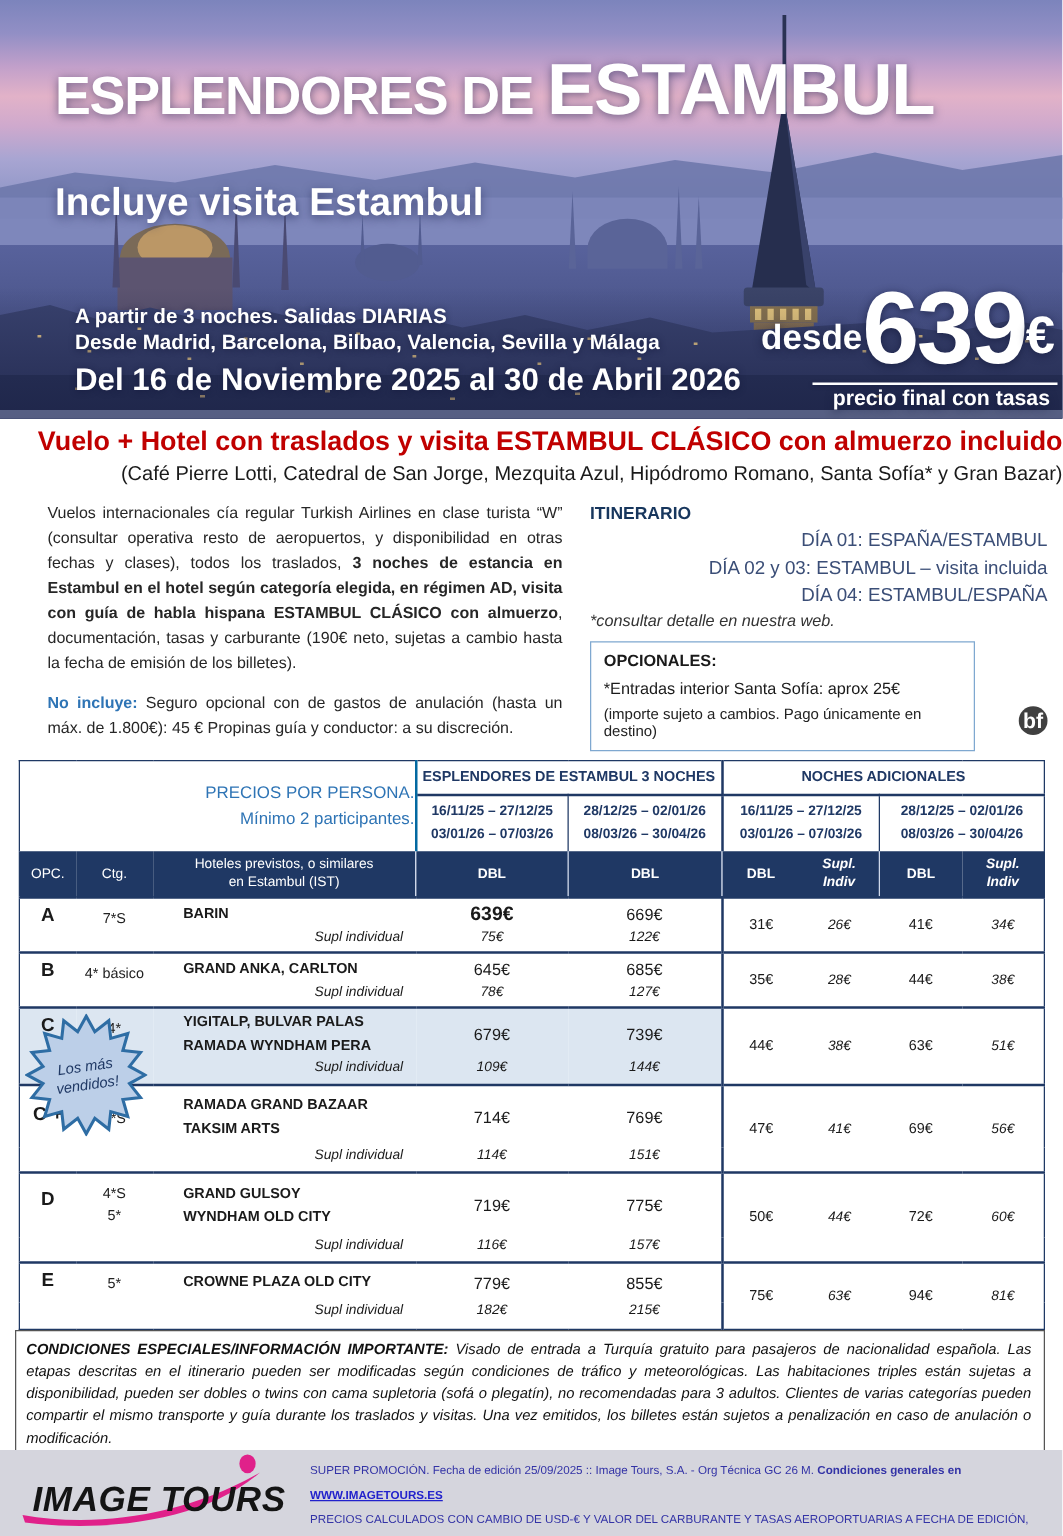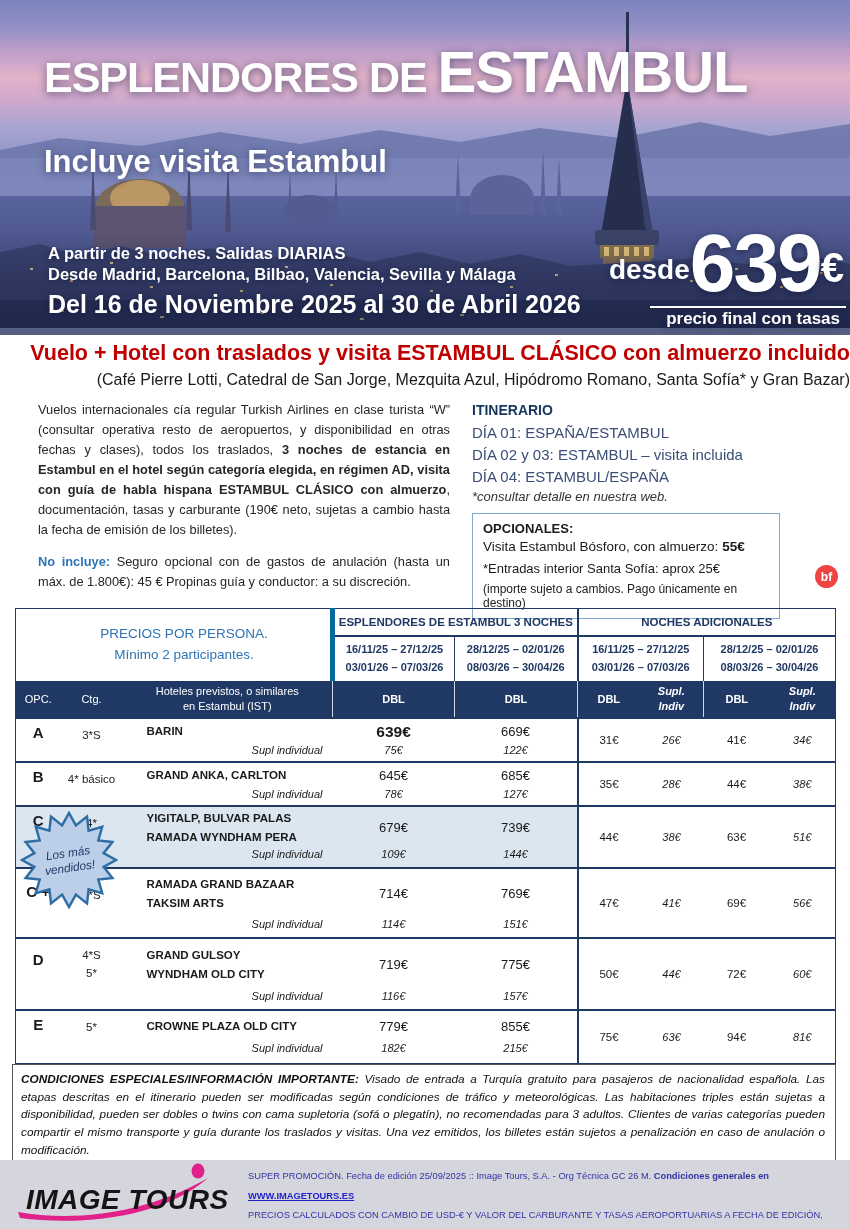--- a/index.html
+++ b/index.html
@@ -9,21 +9,21 @@
   }
   
   .hero{position:absolute;top:0;left:0;width:850px;height:335px;overflow:hidden;}
   .hero svg{position:absolute;top:0;left:0;}
   .hero-title{position:absolute;left:44px;top:38px;color:#fff;white-space:nowrap;
     text-shadow:0 2px 8px rgba(30,35,80,.6);}
   .hero-title .t-small{font-size:43px;font-weight:bold;letter-spacing:-1px;}
   .hero-title .t-big{font-size:58px;font-weight:bold;letter-spacing:-1px;}
   .hero-sub{position:absolute;left:44px;top:144px;color:#fff;font-size:31px;font-weight:bold;
     text-shadow:0 2px 8px rgba(30,35,80,.6);}
-  .hero-info{position:absolute;left:48px;top:243px;color:#fff;
+  .hero-info{position:absolute;left:60px;top:243px;color:#fff;
     text-shadow:0 1px 5px rgba(20,25,60,.75);line-height:1.28;}
   .hero-info .i1,.hero-info .i2{font-size:16.5px;font-weight:bold;}
   .hero-info .i3{font-size:25px;font-weight:bold;margin-top:3px;}
   .hero-price{position:absolute;right:6px;top:228px;width:300px;text-align:right;color:#fff;
     text-shadow:0 2px 7px rgba(20,25,60,.7);}
   .hero-price .row{display:flex;align-items:flex-end;justify-content:flex-end;}
   .hero-price .desde{font-size:28px;font-weight:bold;padding-bottom:12px;}
   .hero-price .amount{font-size:82px;font-weight:bold;line-height:.85;letter-spacing:-2px;}
   .hero-price .cur{font-size:42px;font-weight:bold;padding-bottom:6px;}
   .price-rule{position:absolute;right:4px;top:306px;width:196px;height:2px;background:#fff;
@@ -35,36 +35,36 @@
   .headline .h-sub{margin-top:5px;font-size:16px;color:#1a1a1a;}
   
   .cols{position:absolute;top:400px;left:38px;width:800px;}
   .col-left{position:absolute;left:0;top:0;width:412px;}
   .svc-head{color:#2E74B5;font-weight:bold;font-size:13.5px;margin:0 0 4px 0;}
   .svc-p{font-size:12.8px;line-height:1.56;text-align:justify;margin:0;color:#262626;}
   .svc-p2{margin-top:12px;}
   .blue-b{color:#2E74B5;font-weight:bold;}
   .col-right{position:absolute;left:434px;top:0;width:366px;}
   .itin-head{font-weight:bold;font-size:14px;color:#17365D;margin:2px 0 4px 0;}
-  .itin-day{font-size:15px;color:#3B4E77;line-height:1.45;}
+  .itin-day{font-size:15px;color:#3B4E77;line-height:1.45;text-align:right;}
   .itin-note{font-size:13px;font-style:italic;color:#333;margin-top:2px;}
   .opt-box{margin-top:9px;width:286px;border:1px solid #7FA8D0;padding:7px 10px 8px 10px;}
   .opt-h{font-weight:bold;font-size:13px;}
   .opt-l1{font-size:13.5px;margin-top:3px;}
   .opt-l2{font-size:13px;margin-top:7px;}
   .opt-l3{font-size:12px;margin-top:6px;color:#222;}
   .bf{position:absolute;left:777px;top:165px;width:23px;height:23px;border-radius:50%;
-    background:#ef4444;color:#fff;font-weight:bold;font-size:12px;display:flex;
+    background:#404040;color:#fff;font-weight:bold;font-size:17px;display:flex;
     align-items:center;justify-content:center;}
   
   .table-wrap{position:absolute;top:608px;left:15px;width:820px;}
   table.ptable{border-collapse:collapse;width:820px;table-layout:fixed;border:1px solid #1F3864;}
   .ptable td{padding:0;text-align:center;vertical-align:middle;}
-  td.corner{text-align:center;padding-left:22px;color:#2E74B5;font-size:13.5px;line-height:1.55;
-    border-right:5px solid #0369a1;}
+  td.corner{text-align:right;padding-left:22px;color:#2E74B5;font-size:13.5px;line-height:1.55;
+    border-right:2px solid #0369a1;}
   td.grp{font-weight:bold;color:#1F3864;font-size:11.5px;height:26px;border-bottom:2px solid #1F3864;}
   td.dates{font-weight:bold;color:#1F3864;font-size:11px;line-height:1.6;height:44px;}
   .bdr1{border-right:1px solid #1F3864;}
   .mdv{border-right:2px solid #1F3864;}
   tr.navy td{background:#1F3864;color:#fff;height:36px;font-size:11px;line-height:1.35;}
   tr.navy td.wsep{border-right:1px solid #cfd8ea;}
   tr.navy .it{font-style:italic;font-weight:bold;}
   tr.navy .b{font-weight:bold;}
   td.opc{font-weight:bold;font-size:15px;vertical-align:top;padding-top:5px;}
   td.ctg{font-size:11.5px;vertical-align:top;padding-top:8px;line-height:1.55;color:#222;}
@@ -231,21 +231,20 @@
 
   <div class="col-right">
     <p class="itin-head">ITINERARIO</p>
     <div class="itin-day">DÍA 01: ESPAÑA/ESTAMBUL</div>
     <div class="itin-day">DÍA 02 y 03: ESTAMBUL – visita incluida</div>
     <div class="itin-day">DÍA 04: ESTAMBUL/ESPAÑA</div>
     <div class="itin-note">*consultar detalle en nuestra web.</div>
 
     <div class="opt-box">
       <div class="opt-h">OPCIONALES:</div>
-      <div class="opt-l1"><span>Visita Estambul Bósforo, con almuerzo: </span><b>55€</b></div>
       <div class="opt-l2">*Entradas interior Santa Sofía: aprox 25€</div>
       <div class="opt-l3">(importe sujeto a cambios. Pago únicamente en destino)</div>
     </div>
   </div>
 
   <div class="bf">bf</div>
 </div>
 
 <div class="table-wrap">
 <table class="ptable">
@@ -304,21 +303,21 @@
       <td class="b">DBL</td>
       <td class="it">
         <div>Supl.</div>
         <div>Indiv</div>
       </td>
     </tr>
 
     <tr class="gtop" style="height:26px">
       <td class="opc" rowspan="2">A</td>
       <td class="ctg" rowspan="2">
-            <div class="line">3*S</div>
+            <div class="line">7*S</div>
           </td>
       <td class="hotel">
             <div class="line">BARIN</div>
           </td>
       <td class="price big">639€</td>
       <td class="price mdv">669€</td>
       <td class="na" rowspan="2">31€</td>
       <td class="nas" rowspan="2">26€</td>
       <td class="na" rowspan="2">41€</td>
       <td class="nas" rowspan="2">34€</td>

